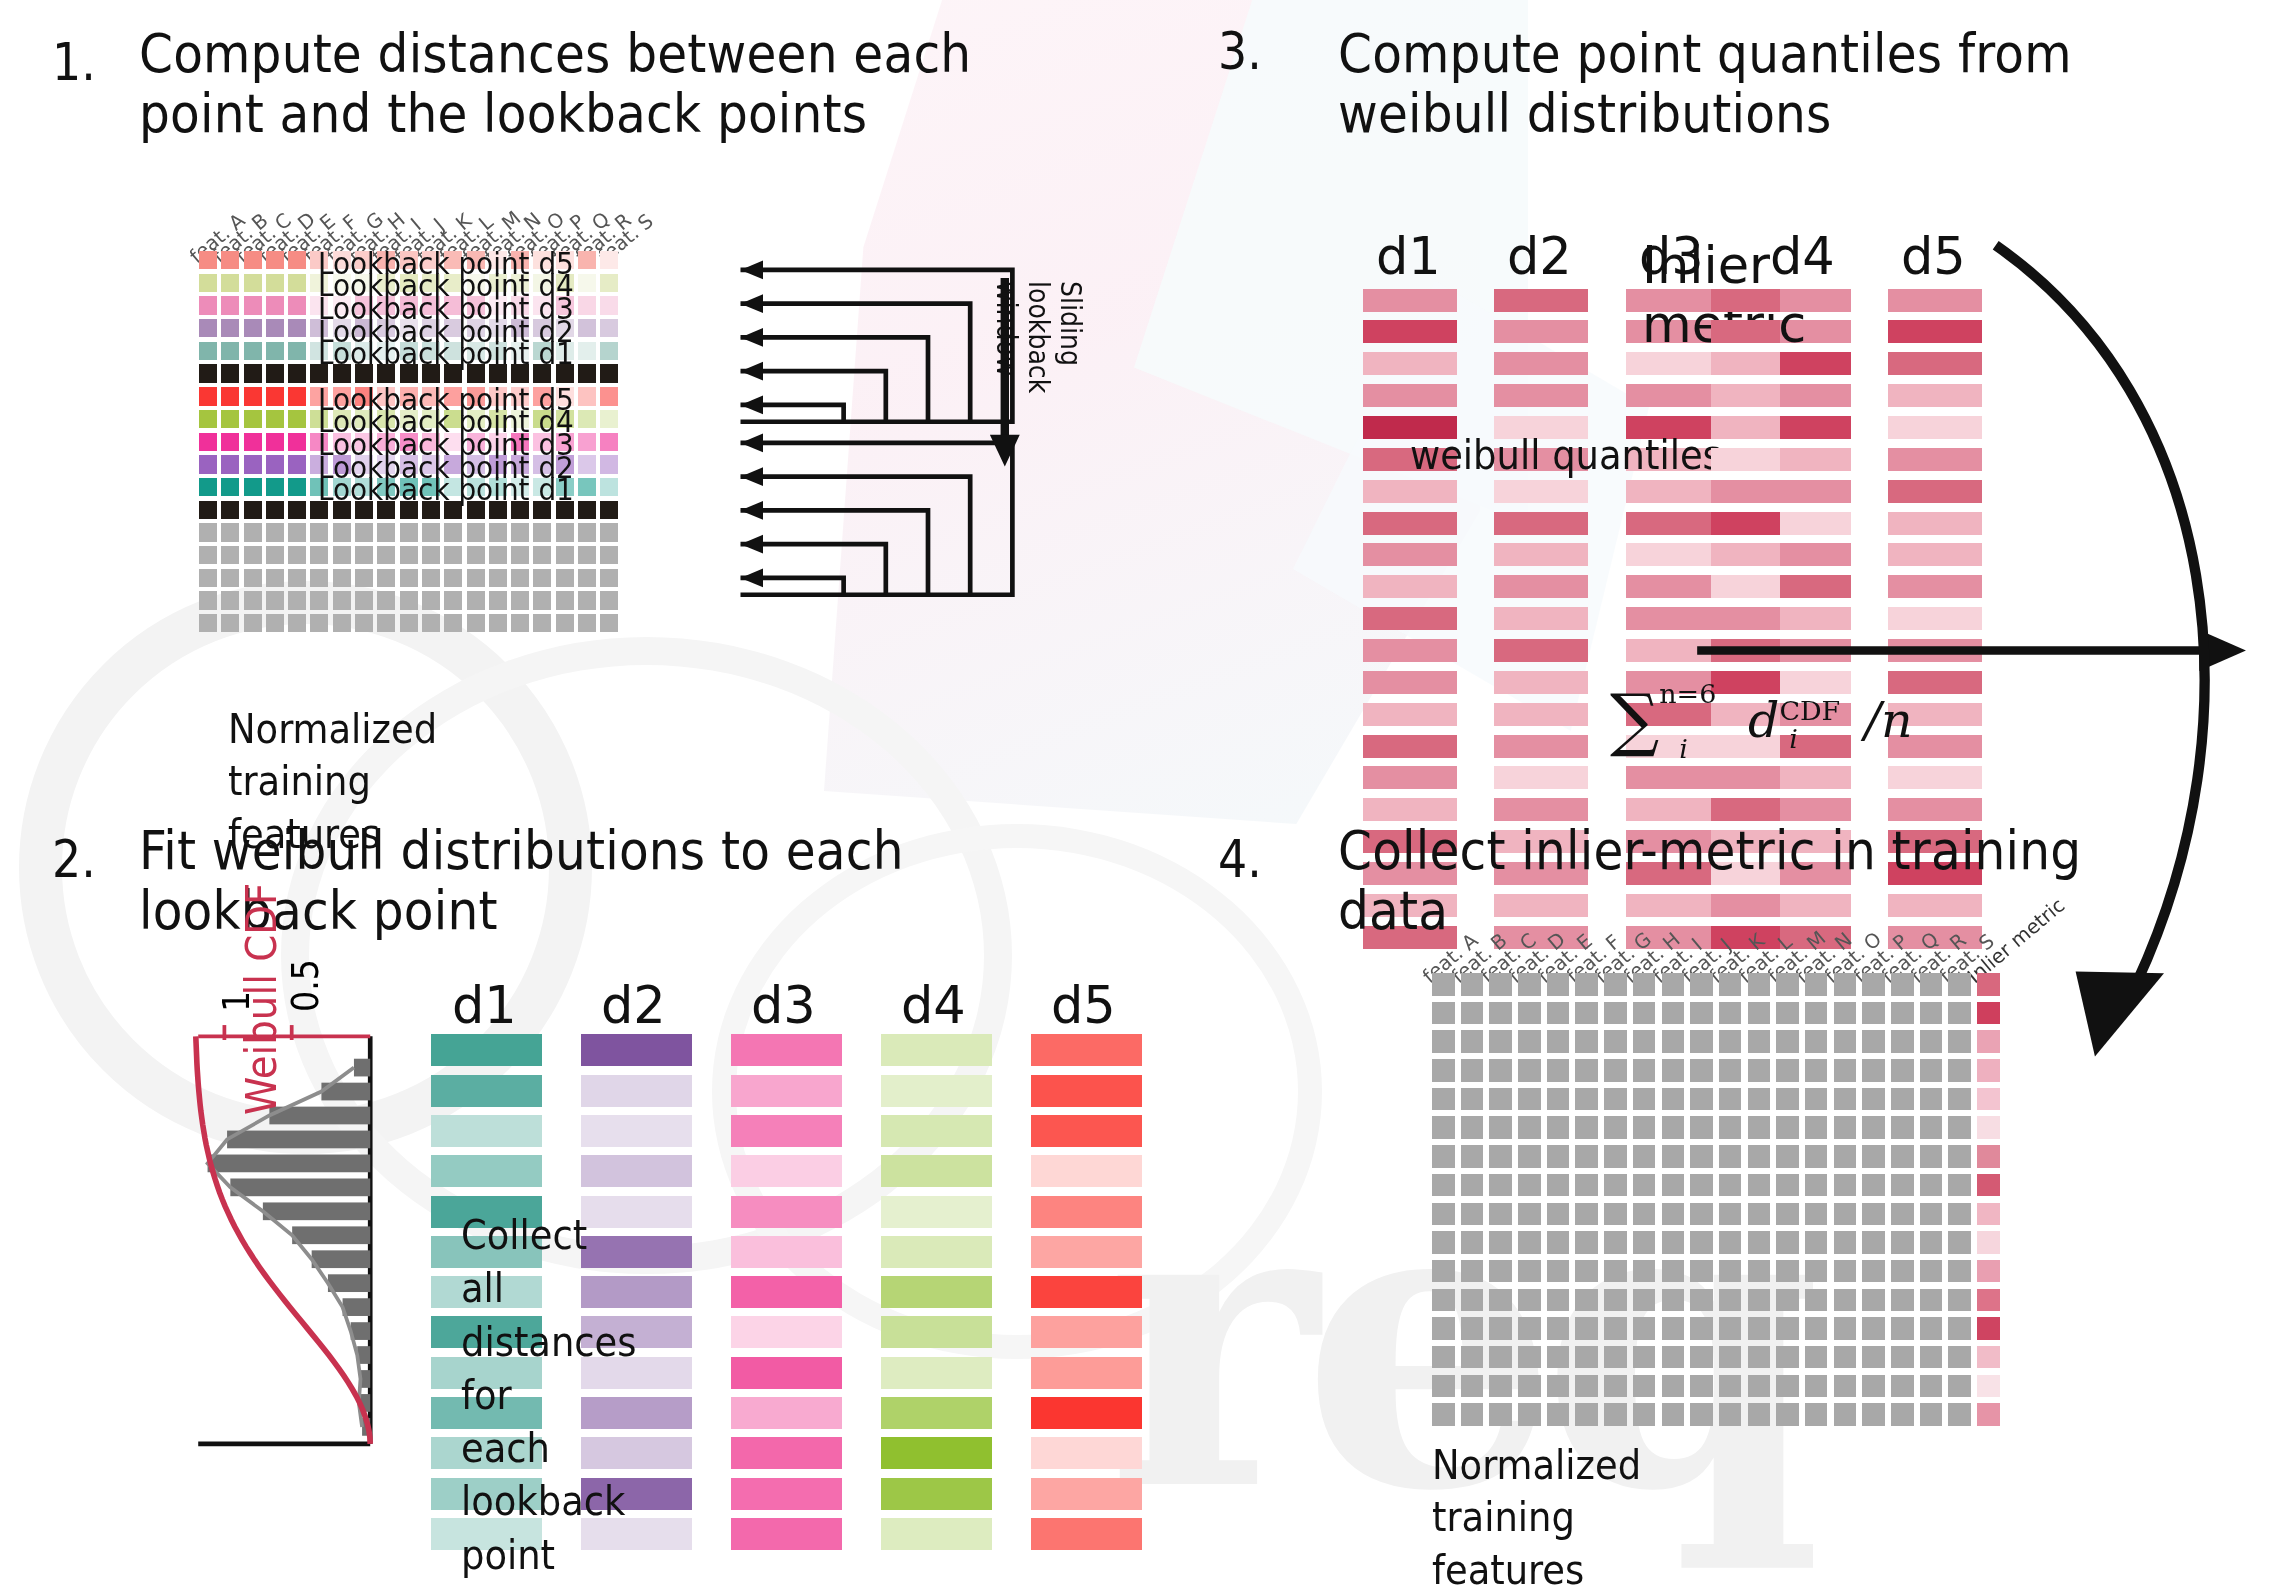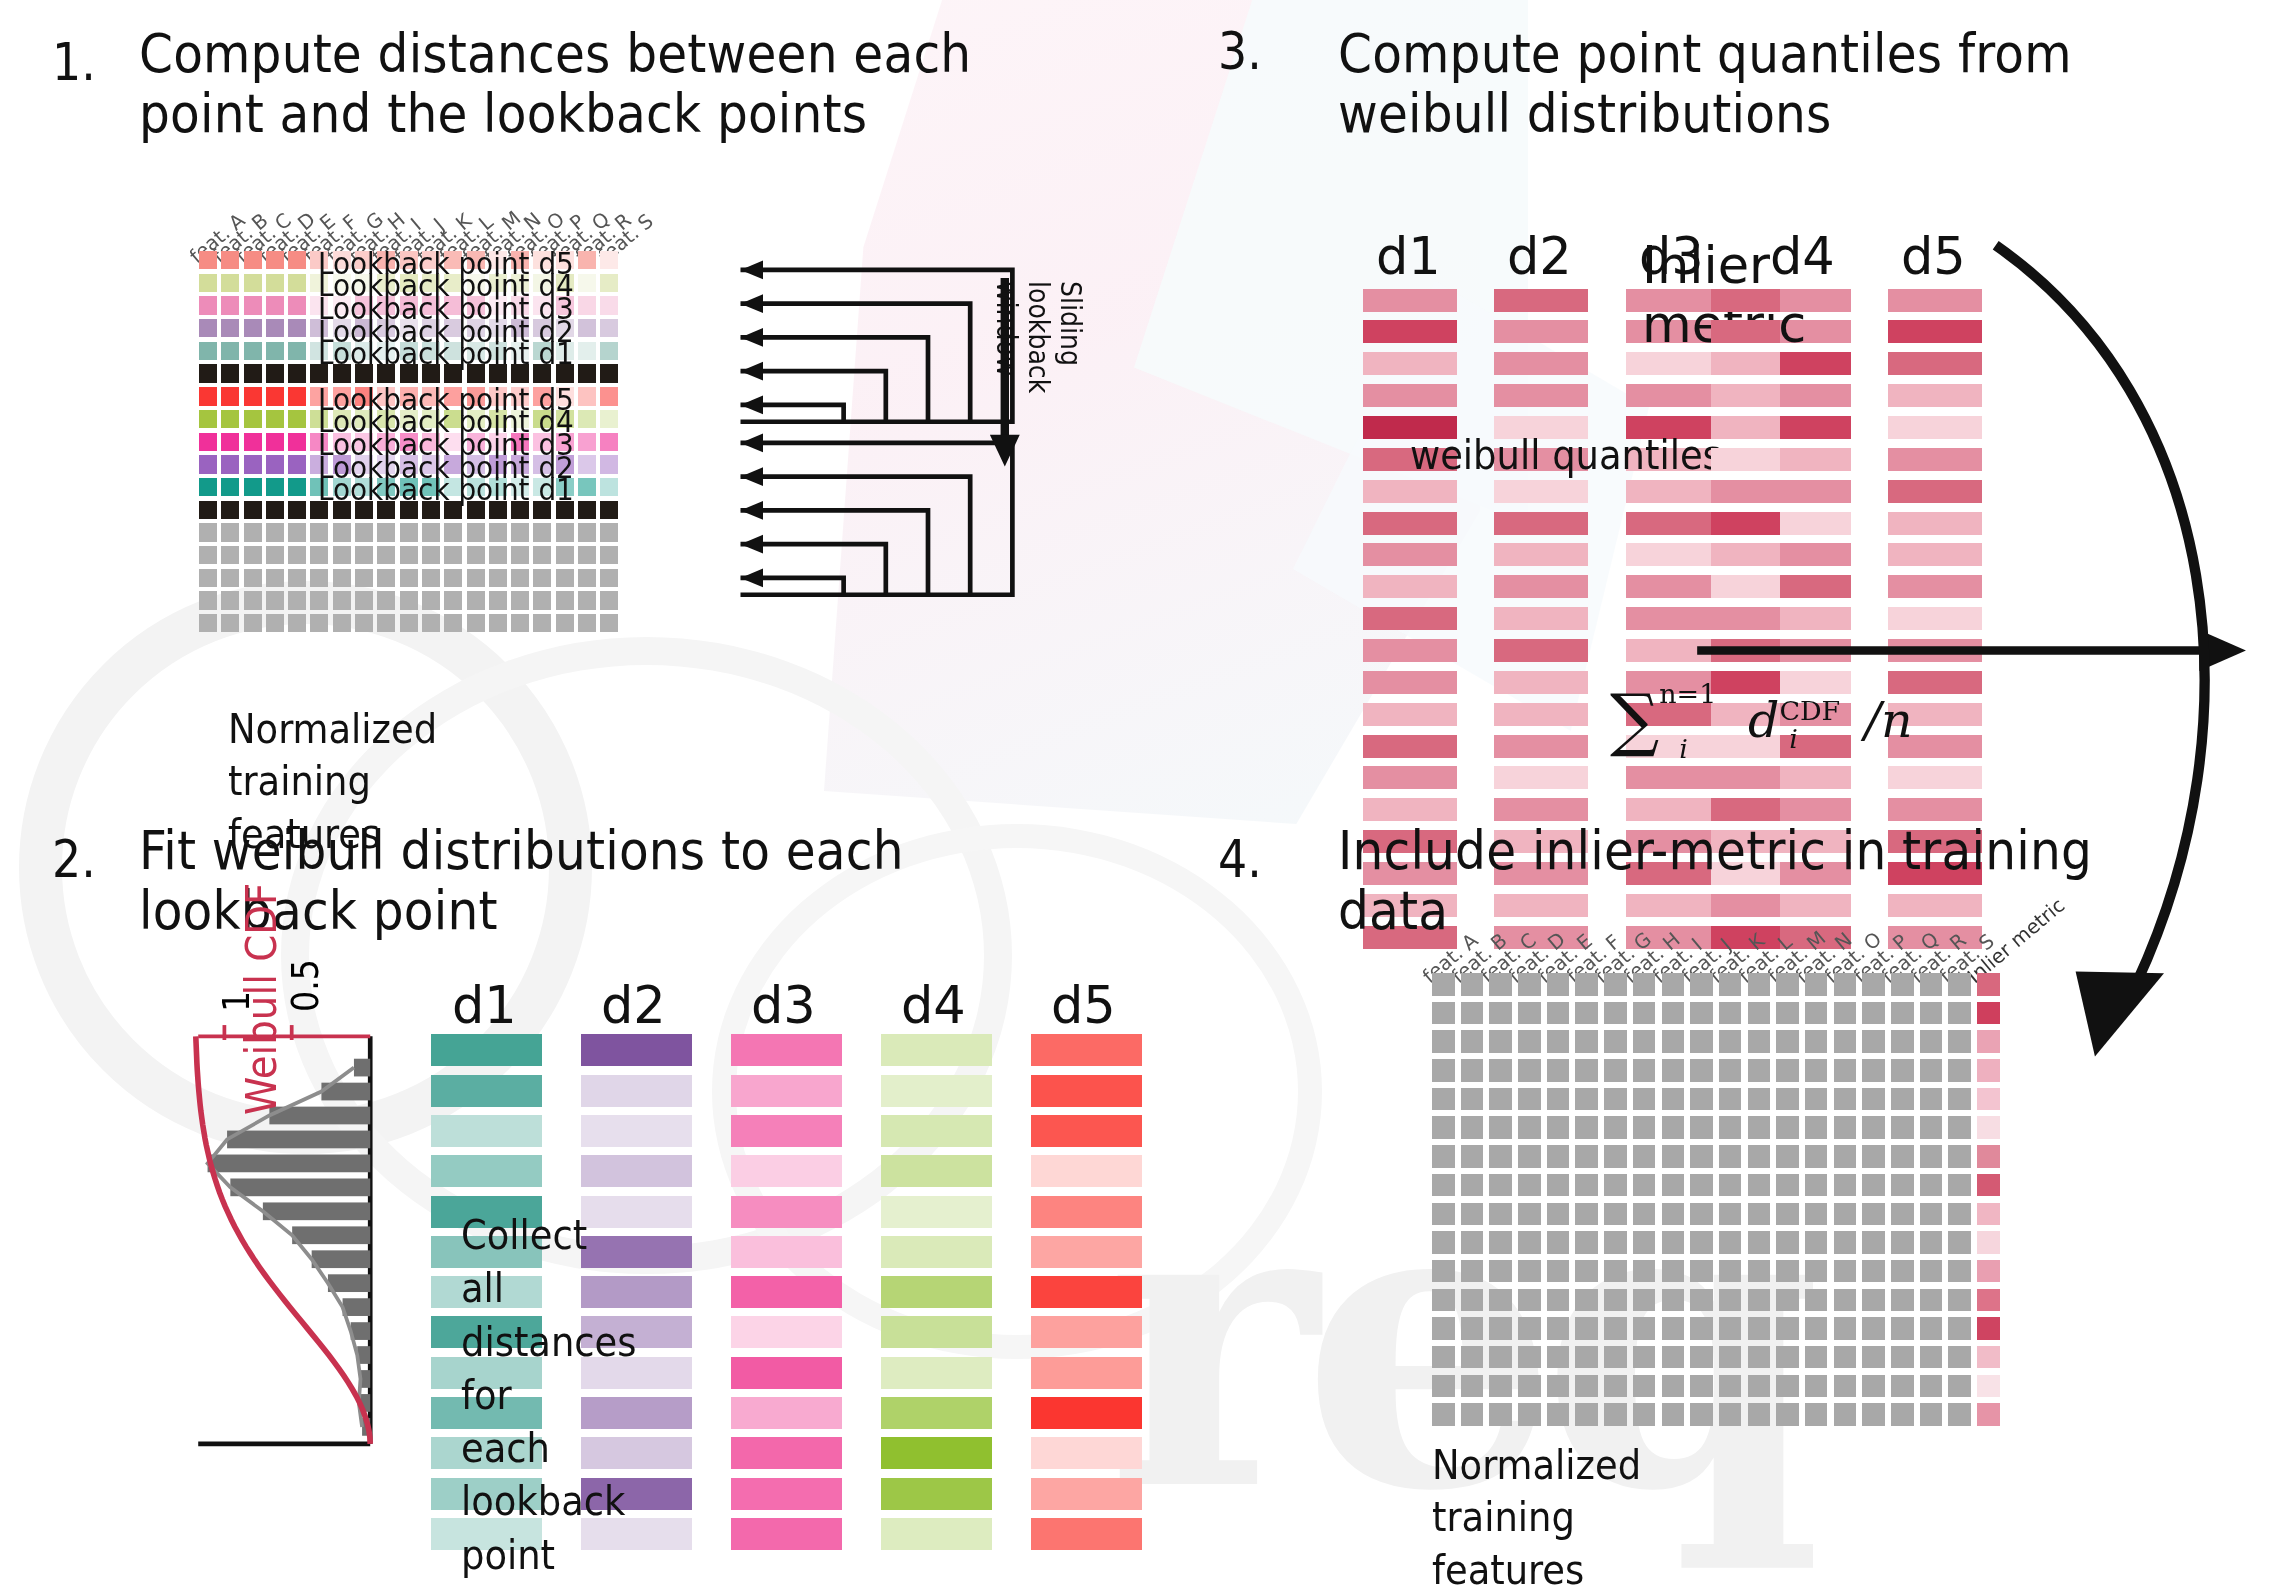--- a/index.html
+++ b/index.html
@@ -766,34 +766,34 @@
       <div style="position: absolute; left: 1711px; top: 862px; width: 69px; height: 23.4px; background: rgb(247, 211, 218);"></div>
       <div style="position: absolute; left: 1711px; top: 894px; width: 69px; height: 23.4px; background: rgb(228, 143, 162);"></div>
       <div style="position: absolute; left: 1711px; top: 926px; width: 69px; height: 23.4px; background: rgb(207, 66, 96);"></div>
     </div>
 
   <svg width="581" height="56" style="left:1696px;top:630px;" viewBox="0 0 620 60">
     <line x1="0" y1="22" x2="540" y2="22" stroke="#111" stroke-width="9"></line>
     <polygon points="588,22 538,0 538,44" fill="#111"></polygon>
   </svg>
   <div class="formula" style="left:1610px;top:679px;">
-    <span class="sum">∑</span><sup style="position:relative;top:-17px;">n=1</sup><sub style="position:relative;left:-37px;top:9.4px;">i</sub>
+    <span class="sum">∑</span><sup style="position:relative;top:-17px;">n=6</sup><sub style="position:relative;left:-37px;top:9.4px;">i</sub>
     <span style="margin-left:7.5px;">d</span><sup>CDF</sup><sub style="position:relative;left:-51px;">i</sub>
     <span>/n</span>
   </div>
 
   <svg width="319" height="937" style="left:1958px;top:234px;" viewBox="0 0 340 1000">
     <path d="M40,12 C280,180 320,520 190,800" fill="none" stroke="#111" stroke-width="11"></path>
     <polygon points="150,880 214,784 120,792" fill="#111" transform="rotate(6 170 840)"></polygon>
   </svg>
 </div>
 
 <div class="panel">
   <div class="step-num" style="left:1218px;top:834px;">4.</div>
-  <div class="step-title" style="left:1338px;top:821px;width:899px;">Include inlier-metric in training
+  <div class="step-title" style="left:1338px;top:821px;width:899px;">Collect inlier-metric in training
 data</div>
 
   <div id="p4-heads">
       <div class="rot-head" style="left: 1433px; top: 965px;">feat. A</div>
       <div class="rot-head" style="left: 1462px; top: 965px;">feat. B</div>
       <div class="rot-head" style="left: 1491px; top: 965px;">feat. C</div>
       <div class="rot-head" style="left: 1519px; top: 965px;">feat. D</div>
       <div class="rot-head" style="left: 1548px; top: 965px;">feat. E</div>
       <div class="rot-head" style="left: 1577px; top: 965px;">feat. F</div>
       <div class="rot-head" style="left: 1605px; top: 965px;">feat. G</div>

